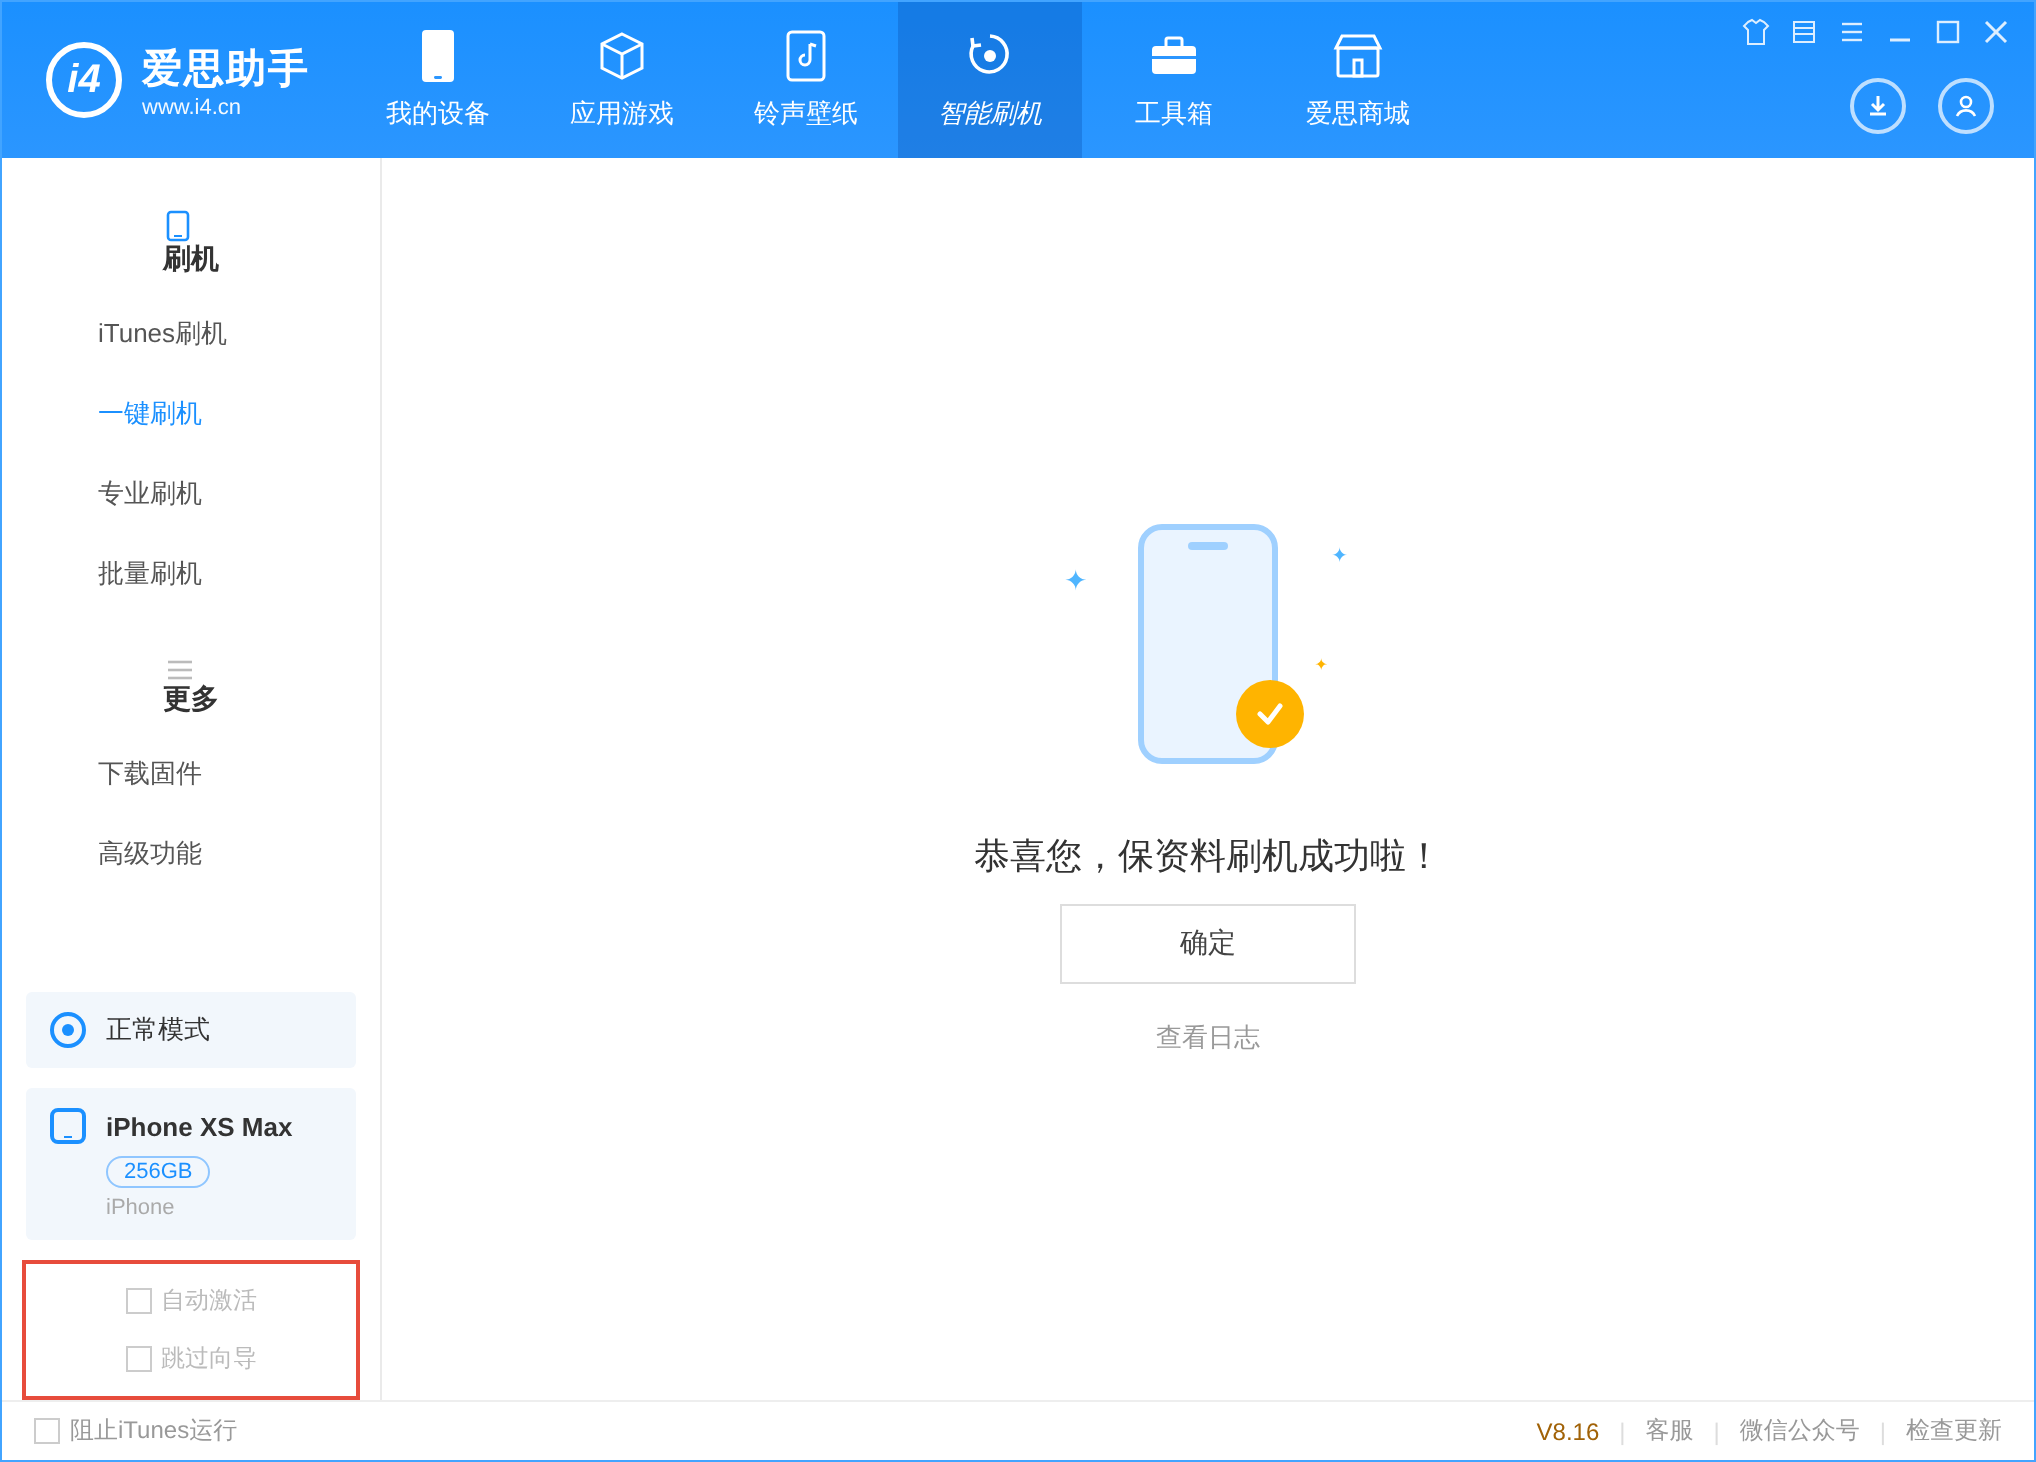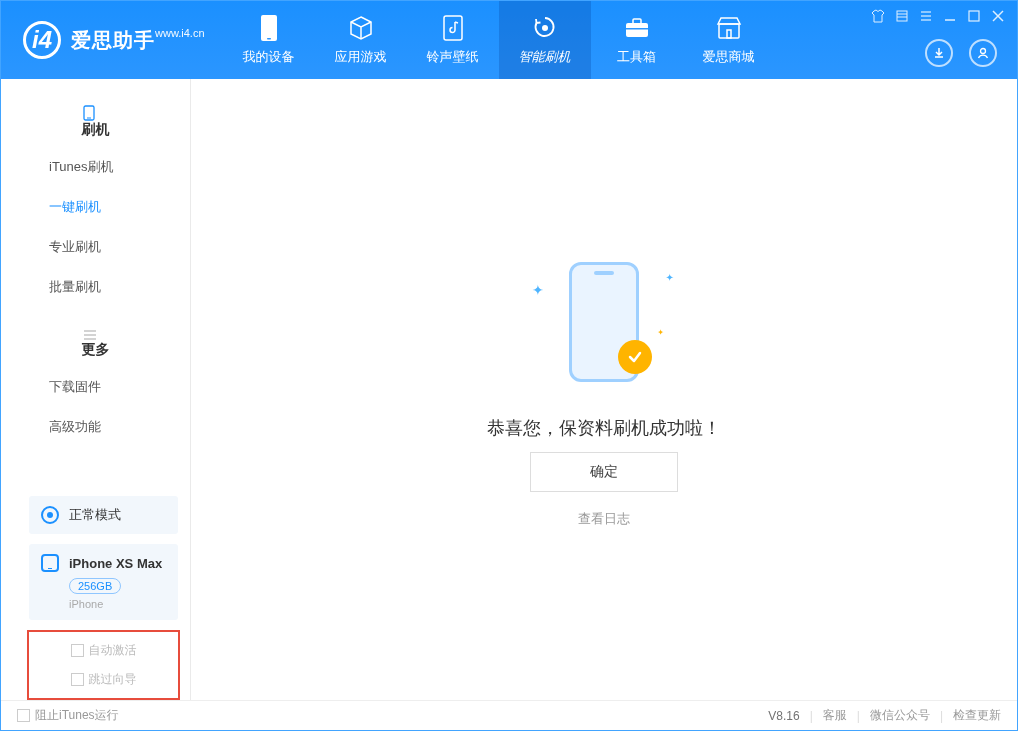--- a/index.html
+++ b/index.html
@@ -1,43 +1,43 @@
 <!DOCTYPE html>
 <html><head>
 <meta charset="utf-8">
 <style>
 * { margin: 0; padding: 0; box-sizing: border-box; font-family: "Microsoft YaHei", sans-serif; }
 body { background: #fff; width: 1018px; height: 731px; overflow: hidden; border: 1px solid #42a4ff; position: relative; }
 
 
 .header { height: 78px; background: linear-gradient(to bottom, #1b90ff, #2b96ff); display: flex; align-items: center; color: #fff; position: relative; }
 .logo-area { display: flex; align-items: center; padding: 0 18px 0 22px; }
-.logo-circle { width: 38px; height: 38px; border: 3px solid #fff; border-radius: 50%; display: flex; align-items: center; justify-content: center; font-weight: bold; font-size: 24px; font-style: italic; margin-right: 10px; }
-.logo-text { display: flex; flex-direction: row; }
+.logo-circle { width: 38px; height: 38px; border: 3px solid #fff; border-radius: 50%; display: flex; align-items: center; justify-content: center; font-weight: bold; font-size: 20px; font-style: italic; margin-right: 10px; }
+.logo-text { display: flex; flex-direction: column; }
 .logo-title { font-size: 20px; font-weight: bold; letter-spacing: 1px; }
 .logo-sub { font-size: 11px; opacity: 0.95; }
 .nav-tabs { display: flex; height: 100%; }
 .nav-tab { width: 92px; display: flex; flex-direction: column; align-items: center; justify-content: center; cursor: pointer; position: relative; }
 .nav-tab.active { background: rgba(0,60,150,0.25); font-style: italic; }
 .nav-tab .tab-icon { width: 28px; height: 28px; margin-bottom: 6px; display: flex; align-items: center; justify-content: center; }
 .nav-tab .tab-label { font-size: 13px; }
 .header-right { position: absolute; right: 12px; top: 8px; display: flex; gap: 10px; align-items: center; }
 .header-right .sys-icon { opacity: 0.85; cursor: pointer; font-size: 13px; }
 .header-actions { position: absolute; right: 20px; bottom: 12px; display: flex; gap: 16px; }
 .circle-btn { width: 28px; height: 28px; border: 2px solid rgba(255,255,255,0.7); border-radius: 50%; display: flex; align-items: center; justify-content: center; cursor: pointer; }
 
 
 .body-area { display: flex; height: calc(100% - 78px - 30px); }
 .sidebar { width: 190px; border-right: 1px solid #eaeaea; padding-top: 18px; position: relative; }
 .side-section-title { display: flex; align-items: center; padding: 8px 20px; color: #333; font-size: 14px; font-weight: bold; flex-direction: column; }
 .side-section-title .sec-icon { width: 16px; margin-right: 10px; display: flex; align-items: center; }
 .side-item { padding: 11px 20px 11px 48px; font-size: 13px; color: #555; cursor: pointer; }
 .side-item.active { color: #1b90ff; }
 
-.device-panel { position: absolute; bottom: 0; left: 0; right: 0; padding-left: 16px; }
+.device-panel { position: absolute; bottom: 0; left: 0; right: 0; }
 .mode-box { margin: 0 12px 10px; background: #f2f7fc; border-radius: 3px; padding: 10px 12px; display: flex; align-items: center; font-size: 13px; color: #333; }
 .mode-box .mode-icon { width: 18px; height: 18px; border: 2px solid #1b90ff; border-radius: 50%; margin-right: 10px; position: relative; }
 .mode-box .mode-icon::after { content:""; position:absolute; width:6px; height:6px; background:#1b90ff; border-radius:50%; top:4px; left:4px; }
 .device-box { margin: 0 12px 10px; background: #f2f7fc; border-radius: 3px; padding: 10px 12px; }
 .device-row1 { display: flex; align-items: center; }
 .device-row1 .dev-icon { width: 18px; height: 18px; border: 2px solid #1b90ff; border-radius: 4px; margin-right: 10px; position: relative; }
 .device-row1 .dev-icon::after { content:""; position:absolute; bottom:1px; left:5px; width:4px; height:1px; background:#1b90ff; }
 .device-name { font-size: 13px; font-weight: bold; color: #333; }
 .device-cap { display: inline-block; margin-top: 6px; margin-left: 28px; padding: 1px 8px; border: 1px solid #8fc6ff; border-radius: 10px; font-size: 11px; color: #1b90ff; }
 .device-type { margin-left: 28px; font-size: 11px; color: #aaa; margin-top: 4px; }
@@ -58,21 +58,21 @@
 .success-text { font-size: 18px; color: #333; margin-bottom: 12px; }
 .confirm-btn { border: 1px solid #ddd; background: #fff; padding: 10px 59px; font-size: 14px; color: #444; cursor: pointer; margin-bottom: 18px; }
 .log-link { font-size: 13px; color: #999; cursor: pointer; }
 
 
 .footer { height: 30px; border-top: 1px solid #eee; display: flex; align-items: center; padding: 0 16px; font-size: 12px; color: #999; }
 .footer .chk { color: #999; }
 .footer-right { margin-left: auto; display: flex; align-items: center; gap: 10px; }
 .footer-right .sep { color: #ddd; }
 .footer-link { cursor: pointer; color: #999; }
-.version { color: #737373; }
+.version { color: #a16207; }
 </style>
 </head>
 <body>
 
 <div class="header">
   <div class="logo-area">
     <div class="logo-circle">i4</div>
     <div class="logo-text">
       <div class="logo-title">爱思助手</div>
       <div class="logo-sub">www.i4.cn</div>

